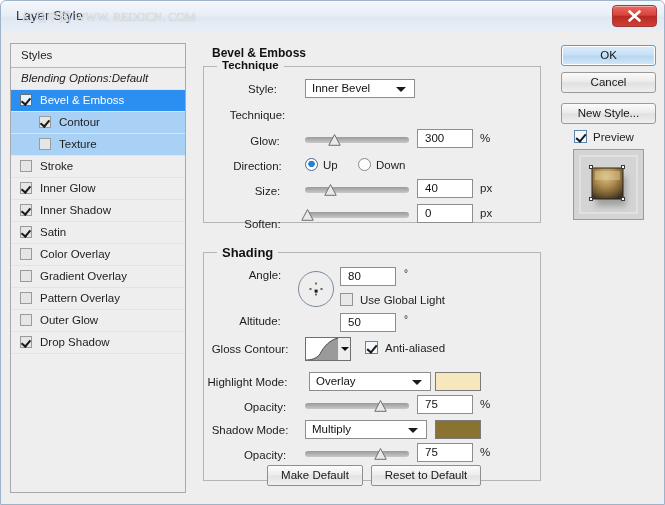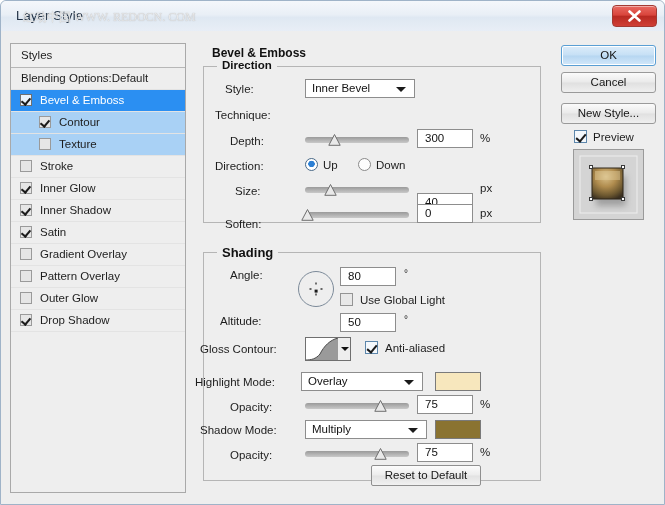--- a/index.html
+++ b/index.html
@@ -64,21 +64,21 @@
   }
   .styles-header span{position:absolute;left:10px;top:5px;font-size:11.5px;color:#1d1d1d;}
   .styles-list{position:relative;}
   .srow{
     position:relative;height:22px;
     border-bottom:1px solid #e3e3e3;
     box-sizing:border-box;
     cursor:pointer;
   }
   .srow .slabel{position:absolute;top:4px;font-size:11.5px;color:#1d1d1d;white-space:nowrap;}
-  .srow.plain .slabel{left:10px;}
+  .srow.plain .slabel{left:10px;font-style:italic;}
   .srow.cb .slabel{left:29px;}
   .srow.sub .slabel{left:48px;}
   .srow.selected{background:#2b8ff2;}
   .srow.selected .slabel{color:#ffffff;}
   .srow.subsel{background:#a9d1f5;}
   .cbox{
     position:absolute;left:9px;top:4px;width:12px;height:12px;
     background:#e6e6e6;
     border:1px solid #9a9a9a;
     box-sizing:border-box;
@@ -95,21 +95,21 @@
     position:absolute;left:194px;top:12px;width:348px;height:450px;
     background:#eeeeee;
   }
   .section-title{
     position:absolute;font-weight:bold;font-size:12px;color:#111;
     background:#eeeeee;padding:0 5px;
   }
   .fieldset{
     position:absolute;border:1px solid #b5b5b5;box-sizing:border-box;
   }
-  .lbl{position:absolute;font-size:11.5px;color:#1d1d1d;text-align:left;white-space:nowrap;}
+  .lbl{position:absolute;font-size:11.5px;color:#1d1d1d;text-align:center;white-space:nowrap;}
   .unit{position:absolute;font-size:11.5px;color:#1d1d1d;}
   
   .combo{
     position:absolute;height:19px;background:#ffffff;
     border:1px solid #8d8d8d;box-sizing:border-box;cursor:pointer;
   }
   .combo .ctext{position:absolute;left:6px;top:2px;font-size:11.5px;color:#111;}
   .combo .carrow{
     position:absolute;right:8px;top:7px;width:0;height:0;
     border-left:5px solid transparent;border-right:5px solid transparent;
@@ -250,20 +250,24 @@
         <div class="srow cb">
           <span class="cbox on"></span>
           <div class="slabel">Inner Shadow</div>
         </div>
 
         <div class="srow cb">
           <span class="cbox on"></span>
           <div class="slabel">Satin</div>
         </div>
 
+        <div class="srow cb">
+          <span class="cbox"></span>
+          <div class="slabel">Color Overlay</div>
+        </div>
 
         <div class="srow cb">
           <span class="cbox"></span>
           <div class="slabel">Gradient Overlay</div>
         </div>
 
         <div class="srow cb">
           <span class="cbox"></span>
           <div class="slabel">Pattern Overlay</div>
         </div>
@@ -279,31 +283,31 @@
         </div>
 
       </div>
     </div>
 
     <div class="main-panel">
 
       <div class="section-title" style="left:12px;top:3px;">Bevel &amp; Emboss</div>
 
       <div class="fieldset" style="left:8px;top:23px;width:338px;height:157px;"></div>
-      <div class="section-title" style="left:22px;top:16px;font-size:11.5px;">Direction</div>
+      <div class="section-title" style="left:22px;top:16px;font-size:11.5px;">Technique</div>
 
       <div class="lbl" style="left:30px;top:40px;width:75px;">Style:</div>
       <div class="combo" style="left:110px;top:36px;width:110px;">
         <div class="ctext">Inner Bevel</div>
         <div class="carrow"></div>
       </div>
 
       <div class="lbl" style="left:20px;top:66px;width:85px;">Technique:</div>
 
-      <div class="lbl" style="left:35px;top:92px;width:70px;">Depth:</div>
+      <div class="lbl" style="left:35px;top:92px;width:70px;">Glow:</div>
       <div class="slider" style="left:110px;top:90px;width:104px;">
         <div class="strack"></div>
         <div class="sthumb" id="thumb-depth" style="left: 28%;">
           <svg width="13" height="12" viewBox="0 0 13 12">
               <path d="M6.5 0.5 L12.2 11.3 L0.8 11.3 Z" fill="#e9e9e9" stroke="#6e6e6e" stroke-width="1"></path>
             </svg>
         </div>
       </div>
       <div class="numfield" style="left:222px;top:86px;width:56px;">
         <span>300</span>
@@ -318,21 +322,21 @@
 
       <div class="lbl" style="left:40px;top:142px;width:65px;">Size:</div>
       <div class="slider" style="left:110px;top:140px;width:104px;">
         <div class="strack"></div>
         <div class="sthumb" id="thumb-size" style="left: 24%;">
           <svg width="13" height="12" viewBox="0 0 13 12">
               <path d="M6.5 0.5 L12.2 11.3 L0.8 11.3 Z" fill="#e9e9e9" stroke="#6e6e6e" stroke-width="1"></path>
             </svg>
         </div>
       </div>
-      <div class="numfield" style="left:222px;top:136px;width:56px;margin-top:14px;">
+      <div class="numfield" style="left:222px;top:136px;width:56px;">
         <span>40</span>
       </div>
       <div class="unit" style="left:285px;top:139px;">px</div>
 
       <div class="lbl" style="left:30px;top:167px;width:75px;margin-top:8px;">Soften:</div>
       <div class="slider" style="left:110px;top:165px;width:104px;">
         <div class="strack"></div>
         <div class="sthumb" id="thumb-soften" style="left: 2%;">
           <svg width="13" height="12" viewBox="0 0 13 12">
               <path d="M6.5 0.5 L12.2 11.3 L0.8 11.3 Z" fill="#e9e9e9" stroke="#6e6e6e" stroke-width="1"></path>
@@ -373,21 +377,21 @@
         <svg width="32" height="22" viewBox="0 0 32 22" preserveAspectRatio="none">
           <path d="M0 22 L32 22 L32 0 C 24 2, 18 8, 14 16 C 10 21, 5 22, 0 22 Z" fill="#9a9a9a"></path>
           <path d="M32 0 C 24 2, 18 8, 14 16 C 10 21, 5 22, 0 22" stroke="#4a4a4a" stroke-width="1" fill="none"></path>
         </svg>
       </div>
       <div class="gloss-arrow" style="left:143px;top:294px;"></div>
       <div class="pcheck on" style="left:170px;top:298px;"></div>
       <div class="rlbl" style="left:190px;top:299px;">Anti-aliased</div>
 
       <div class="lbl" style="left:0px;top:333px;width:105px;">Highlight Mode:</div>
-      <div class="combo" style="left:106px;top:329px;width:122px;">
+      <div class="combo" style="left:114px;top:329px;width:122px;">
         <div class="ctext">Overlay</div>
         <div class="carrow"></div>
       </div>
       <div class="swatch" id="sw-highlight" style="left: 240px; top: 329px; width: 46px; background: rgb(247, 231, 189);"></div>
 
       <div class="lbl" style="left:35px;top:358px;width:70px;">Opacity:</div>
       <div class="slider" style="left:110px;top:356px;width:104px;">
         <div class="strack"></div>
         <div class="sthumb" id="thumb-hop" style="left: 72%;">
           <svg width="13" height="12" viewBox="0 0 13 12">
@@ -457,16 +461,17 @@
           <g stroke="#3a3a3a" stroke-width="1" fill="#ffffff">
             <rect x="15.5" y="15.5" width="3" height="3"></rect>
             <rect x="47.5" y="15.5" width="3" height="3"></rect>
             <rect x="15.5" y="47.5" width="3" height="3"></rect>
             <rect x="47.5" y="47.5" width="3" height="3"></rect>
           </g>
         </svg>
       </div>
     </div>
 
+    <div class="btn-wide" style="left:266px;top:434px;width:96px;">Make Default</div>
     <div class="btn-wide" style="left:370px;top:434px;width:110px;">Reset to Default</div>
 
   </div>
 </div>
 
 </body></html>

